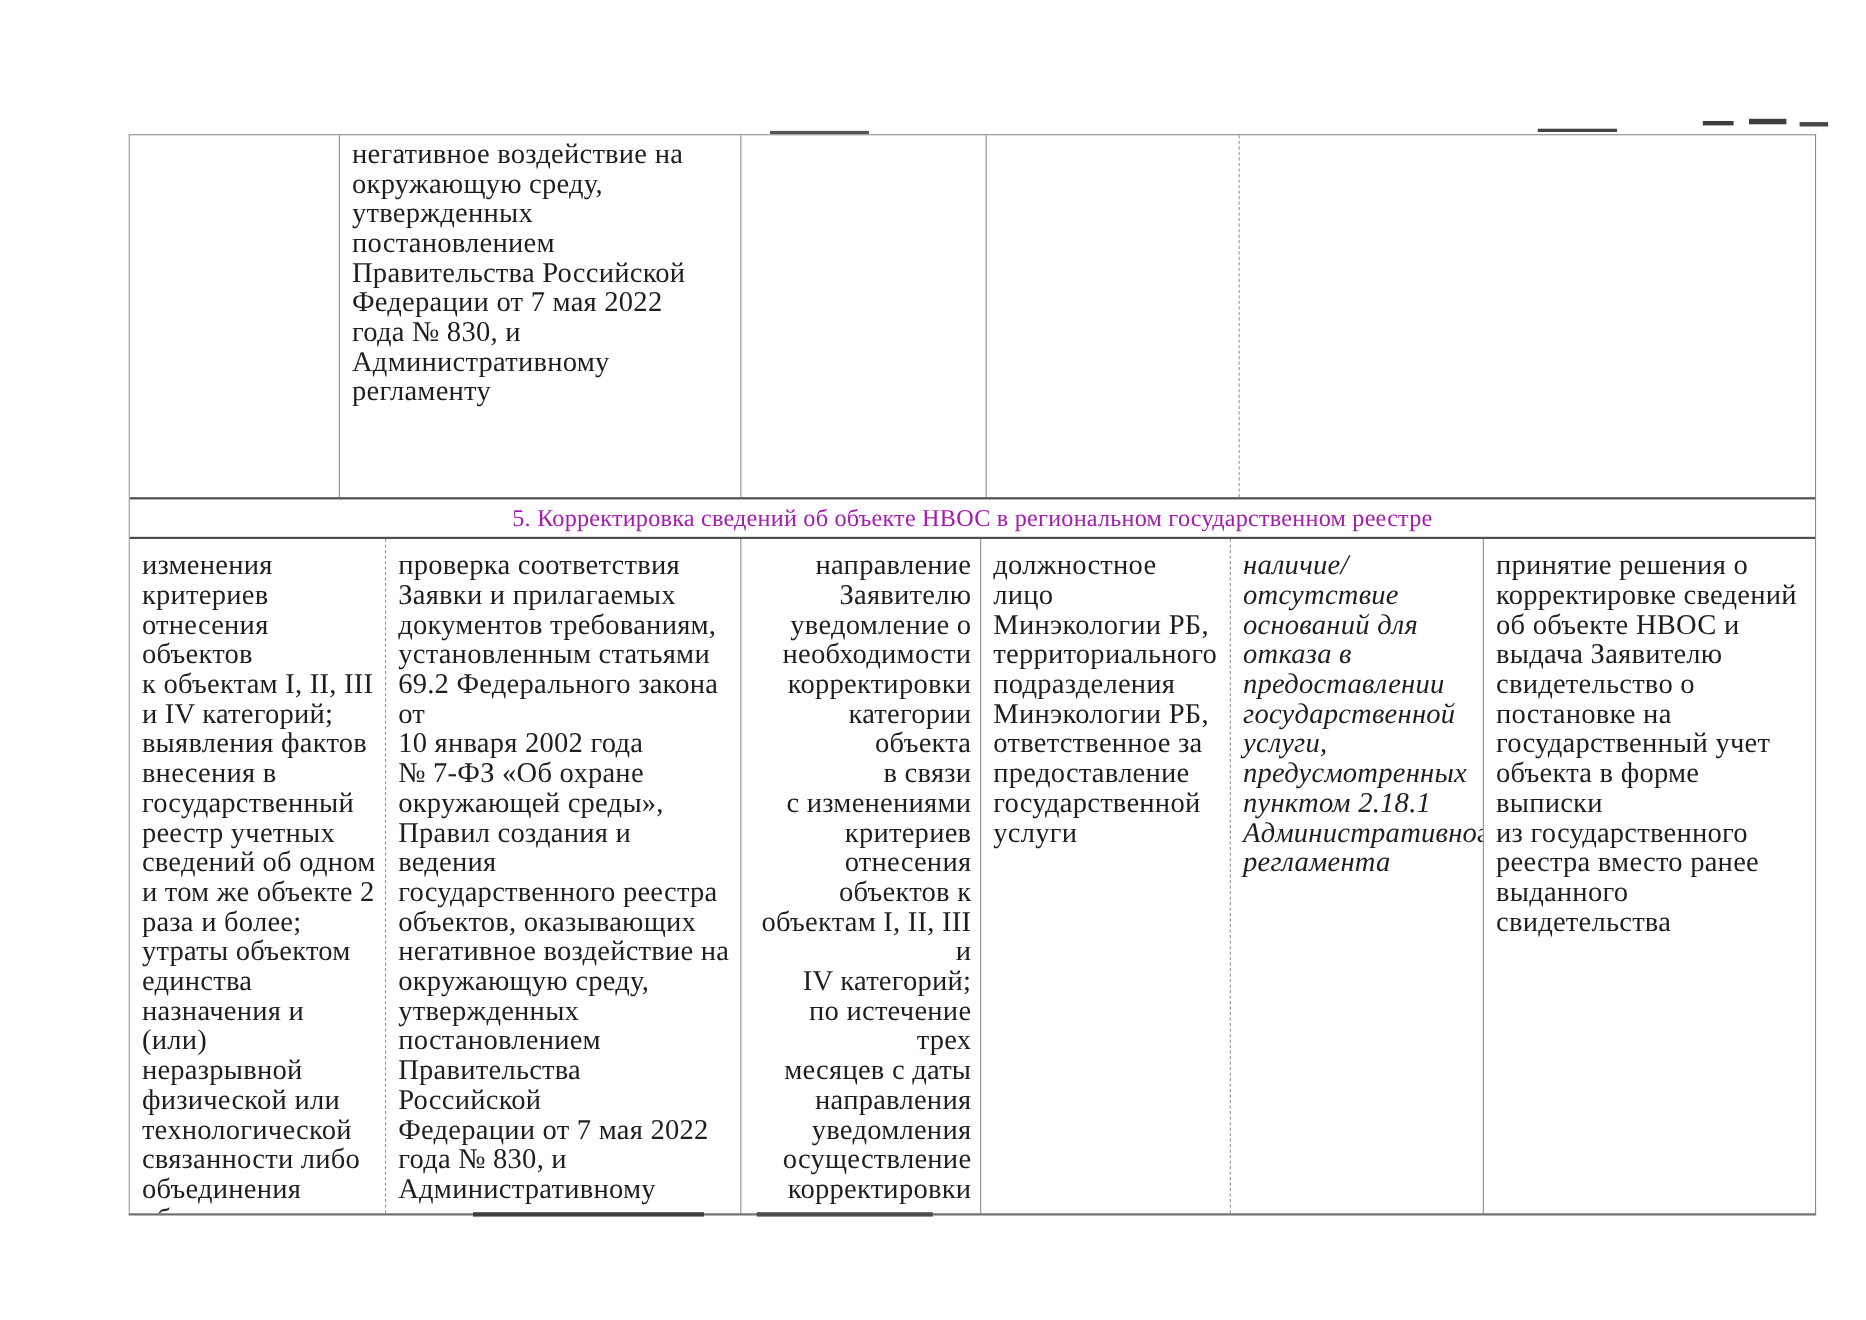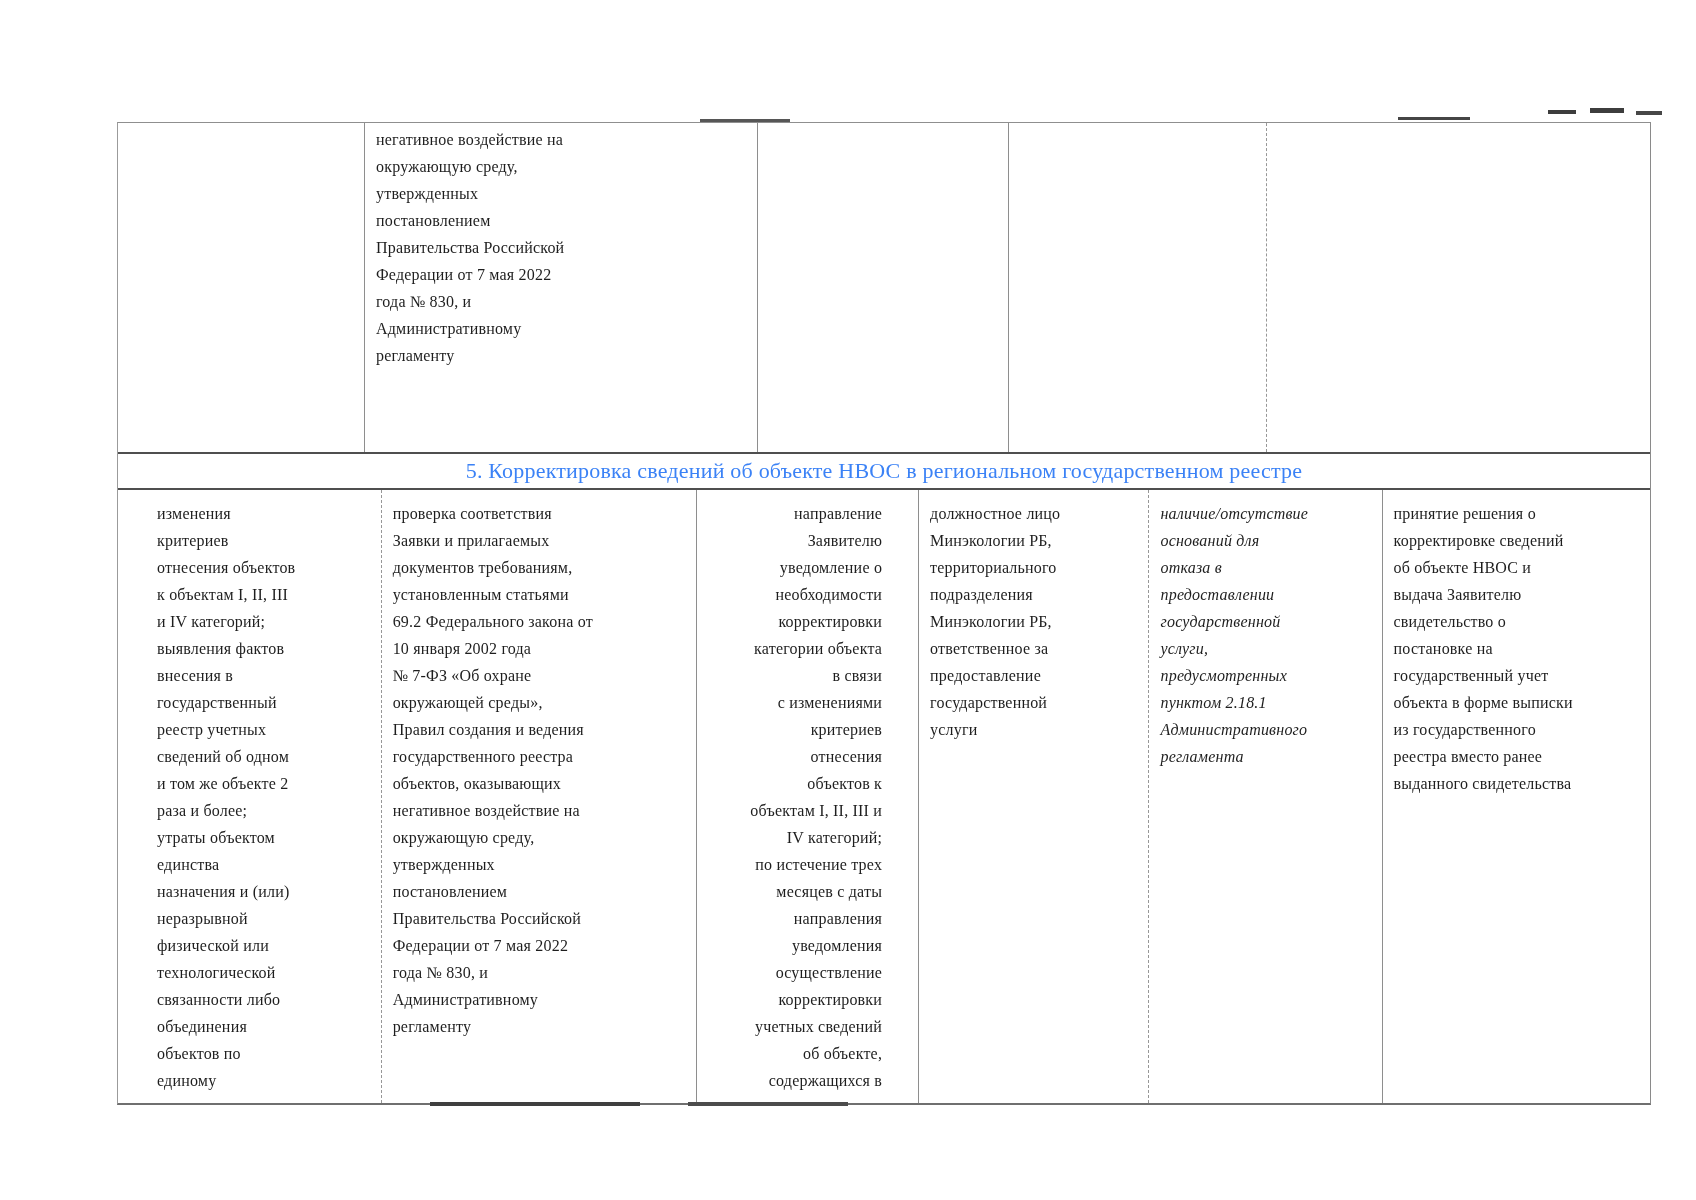--- a/index.html
+++ b/index.html
@@ -29,26 +29,25 @@
   }
   .t-row {
     display: flex;
     align-items: stretch;
   }
   .t-row.top-row    { height: 329px; }
   .t-row.bottom-row { height: 613px; }
   .t-cell {
     box-sizing: border-box;
     padding: 3px 8px 0 11px;
-    font-size: 16px;
+    font-size: 26px;
     line-height: 27px;
     white-space: pre-line;
     letter-spacing: 0.2px;
     overflow: hidden;
-    margin-left: 28px;
   }
   .t-cell + .t-cell { border-left: 1px solid #8e8e8e; }
   .t-cell.dashed-sep { border-left: 1px dashed #979797; }
   .bottom-row .t-cell { padding-top: 10px; }
 
   
   .top-row .c1 { width: 190px; }
   .top-row .c2 { width: 365px; }
   .top-row .c3 { width: 223px; }
   .top-row .c4 { width: 230px; }
@@ -68,21 +67,21 @@
     height: 38px;
     border-top: 2px solid #4f4f4f;
     border-bottom: 2px solid #4f4f4f;
     display: flex;
     align-items: center;
     justify-content: center;
   }
   .section-title {
     font-size: 22px;
     letter-spacing: 0.2px;
-    color: #3b82f6;
+    color: #a21caf;
     white-space: nowrap;
   }
 
   
   .artifact {
     position: absolute;
     background: #4a4a4a;
   }
   .a1 { left: 700px;  top: 119px;  width: 90px;  height: 3px; background:#565656; }
   .a2 { left: 1398px; top: 117px;  width: 72px;  height: 3px; background:#454545; }

